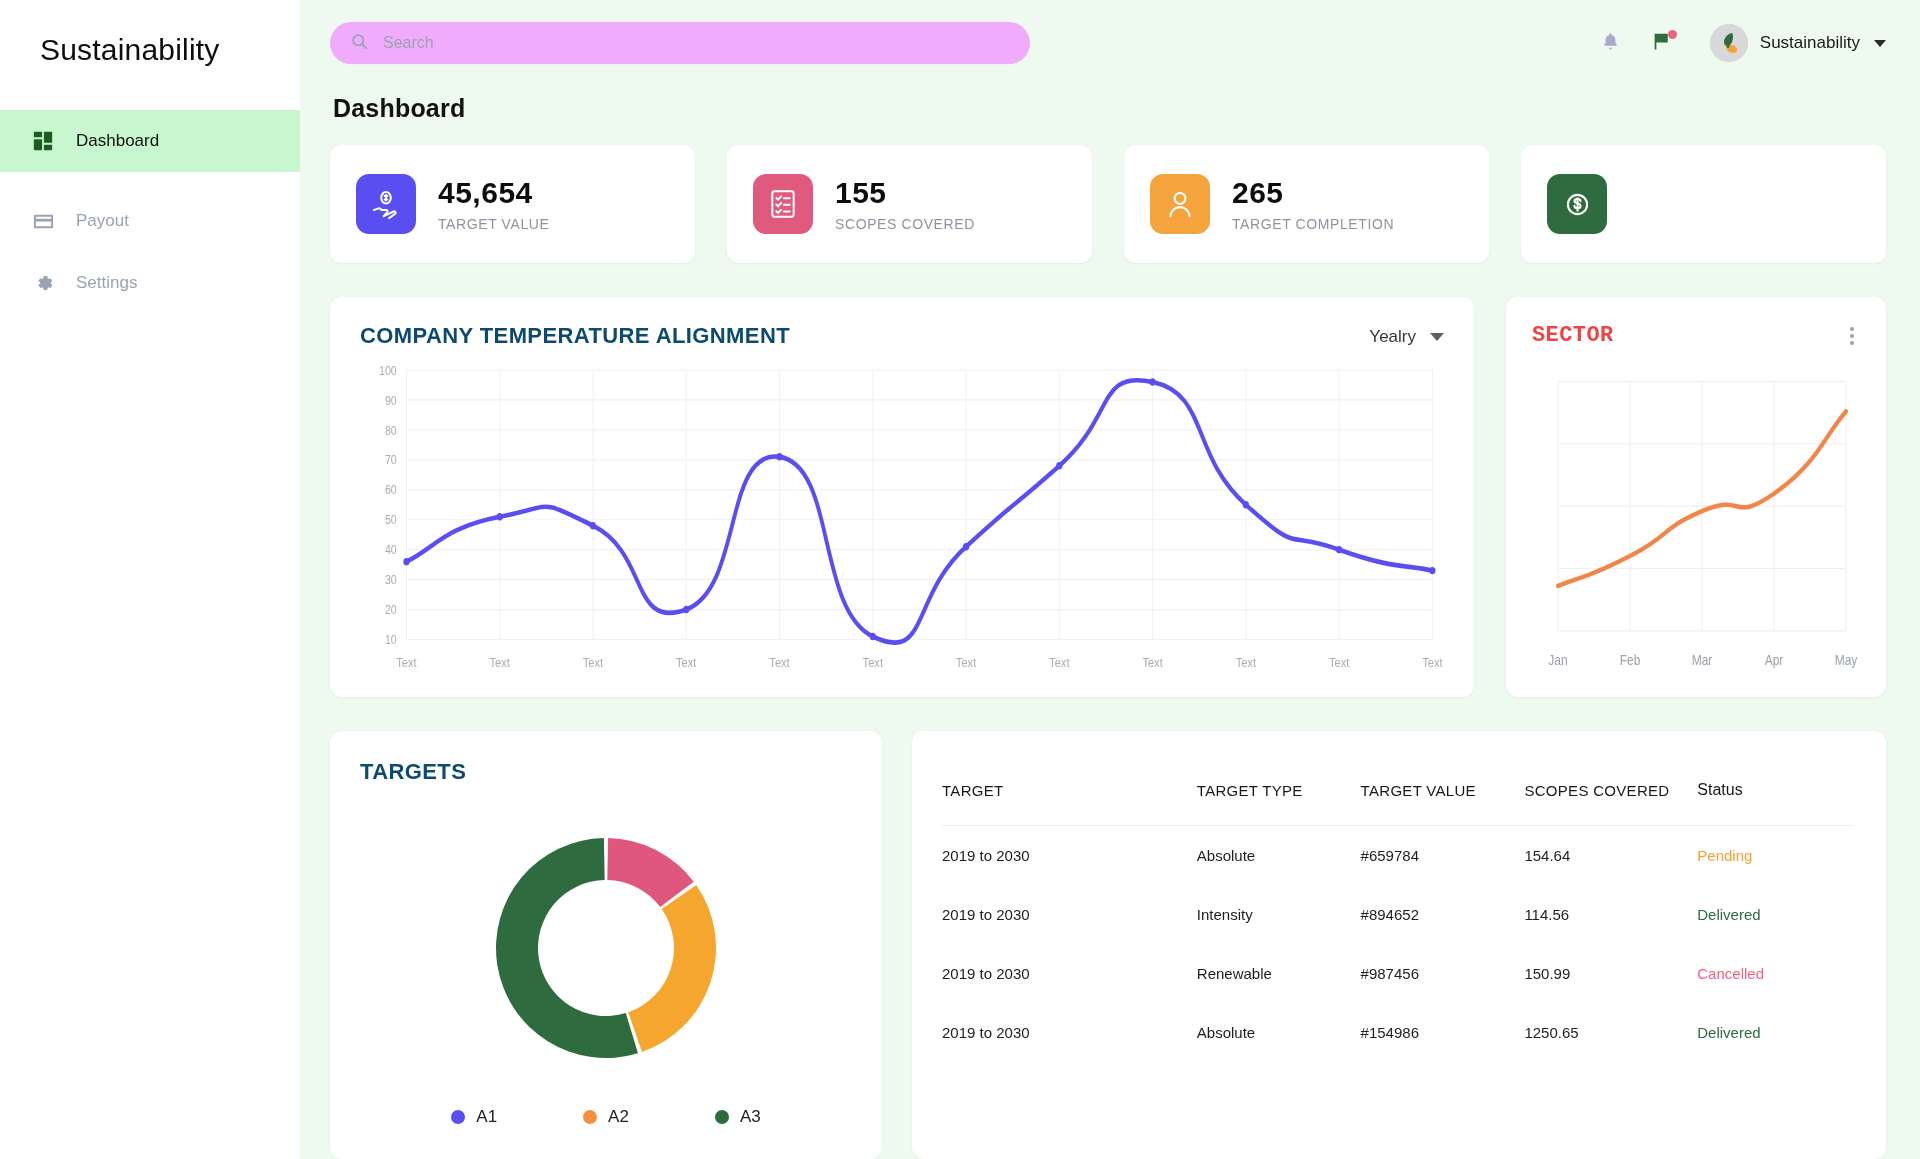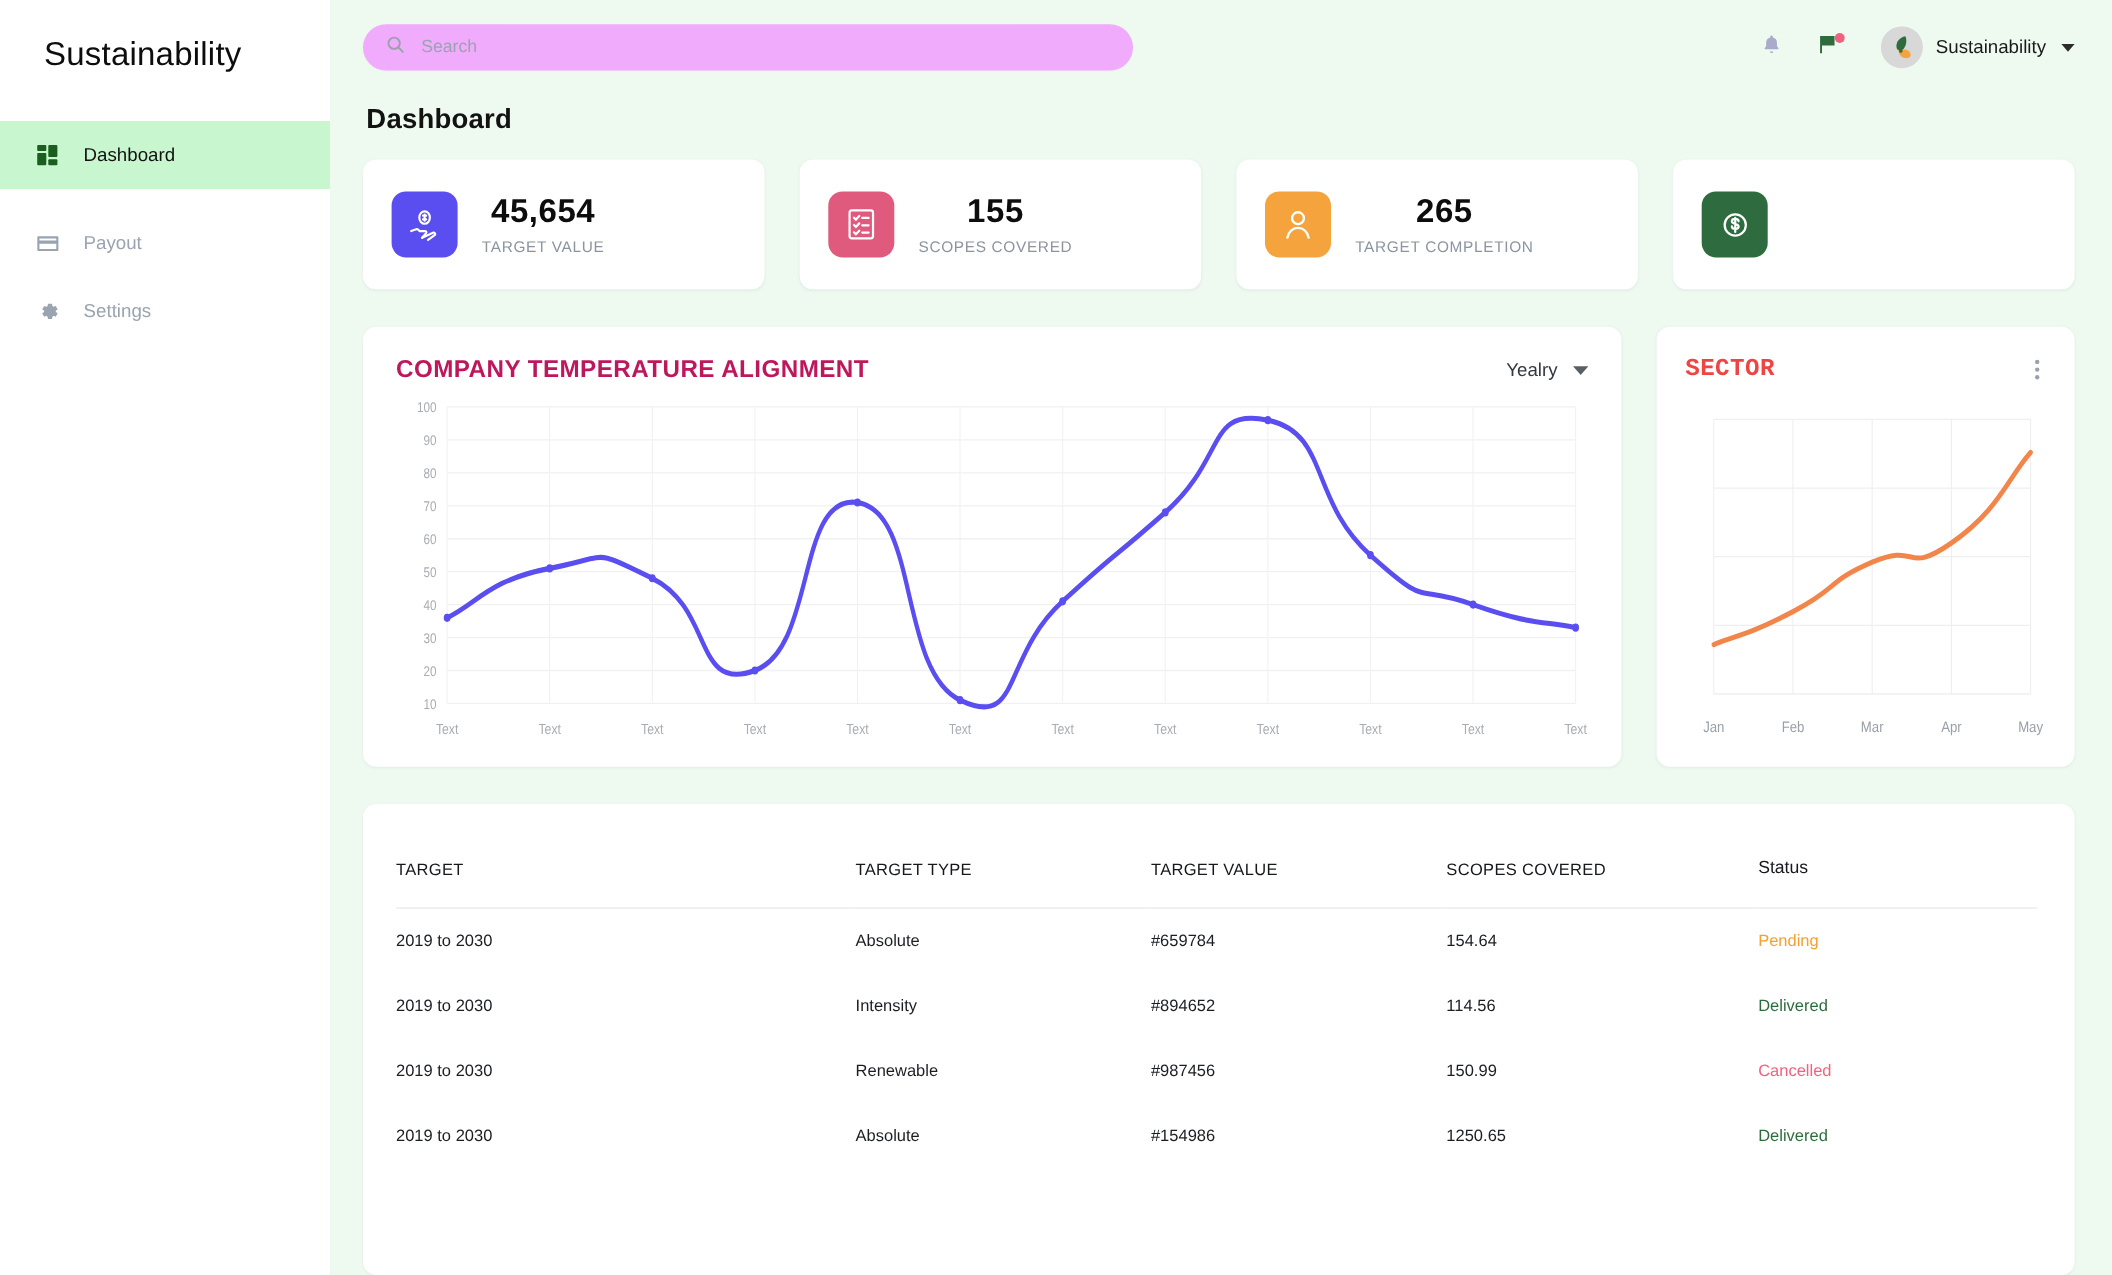--- a/index.html
+++ b/index.html
@@ -181,21 +181,20 @@
     color: #121212;
     margin: 8px 0 22px 3px;
   }
 
   
   .stats {
     display: grid;
     grid-template-columns: repeat(4, 1fr);
     gap: 32px;
     flex: 0 0 auto;
-    text-align: center;
   }
   .stat-card {
     background: #fff;
     border-radius: 12px;
     height: 118px;
     display: flex;
     align-items: center;
     gap: 22px;
     padding: 0 26px;
     box-shadow: 0 1px 3px rgba(16,30,54,.05);
@@ -243,21 +242,21 @@
   }
   .card-head {
     display: flex;
     align-items: flex-start;
     justify-content: space-between;
   }
   .card-title {
     font-size: 22px;
     font-weight: 700;
     letter-spacing: .4px;
-    color: #be185d;
+    color: #0c4a6e;
   }
   .card-title.navy { color: #ef4444; font-family: Liberation Mono, monospace; }
   .period {
     display: flex;
     align-items: center;
     gap: 12px;
     font-size: 17px;
     color: #33383f;
     cursor: pointer;
     padding-top: 4px;
@@ -627,20 +626,44 @@
               <text x="170" y="264" text-anchor="middle" font-size="12" fill="#9aa0a8" font-family="&quot;Liberation Sans&quot;, sans-serif">Mar</text>
               <text x="242" y="264" text-anchor="middle" font-size="12" fill="#9aa0a8" font-family="&quot;Liberation Sans&quot;, sans-serif">Apr</text>
               <text x="314" y="264" text-anchor="middle" font-size="12" fill="#9aa0a8" font-family="&quot;Liberation Sans&quot;, sans-serif">May</text>
             </svg>
         </div>
       </div>
     </section>
 
     <section class="bot-row">
 
+      <div class="card targets-card">
+        <span class="card-title">TARGETS</span>
+        <div class="donut-wrap">
+          <svg id="donut" width="250" height="250" viewBox="0 0 250 250">
+              <path d="M127.11171866396586,15.020271666619138 A110,110 0 0 1 212.73423217077516,58.64712134801893 L179.23570716011554,83.98185683332079 A68,68 0 0 0 126.3054260831789,57.01253157572819 Z" fill="#e0577e"></path>
+              <path d="M215.21670634611493,62.06395392099322 A110,110 0 0 1 160.99396888770144,228.9443803373284 L147.25081713057907,189.2565260267121 A68,68 0 0 0 180.7703275594165,86.0940806057049 Z" fill="#f5a62e"></path>
+              <path d="M156.9772412958078,230.2494942463368 A110,110 0 1 1 122.88828133603405,15.020271666619138 L123.69457391682106,57.01253157572819 A68,68 0 1 0 144.76774916468116,190.0633237159173 Z" fill="#2e6b3e"></path>
+            </svg>
+        </div>
+        <div class="legend">
+          <span class="legend-item">
+            <span class="legend-dot" style="background:#5a4ef0"></span>
+            <span>A1</span>
+          </span>
+          <span class="legend-item">
+            <span class="legend-dot" style="background:#f59042"></span>
+            <span>A2</span>
+          </span>
+          <span class="legend-item">
+            <span class="legend-dot" style="background:#2e6b3e"></span>
+            <span>A3</span>
+          </span>
+        </div>
+      </div>
 
       <div class="card table-card">
         <table>
           <thead>
             <tr>
               <th class="col-target">TARGET</th>
               <th class="col-type">TARGET TYPE</th>
               <th class="col-value">TARGET VALUE</th>
               <th class="col-scopes">SCOPES COVERED</th>
               <th class="col-status status-h">Status</th>

